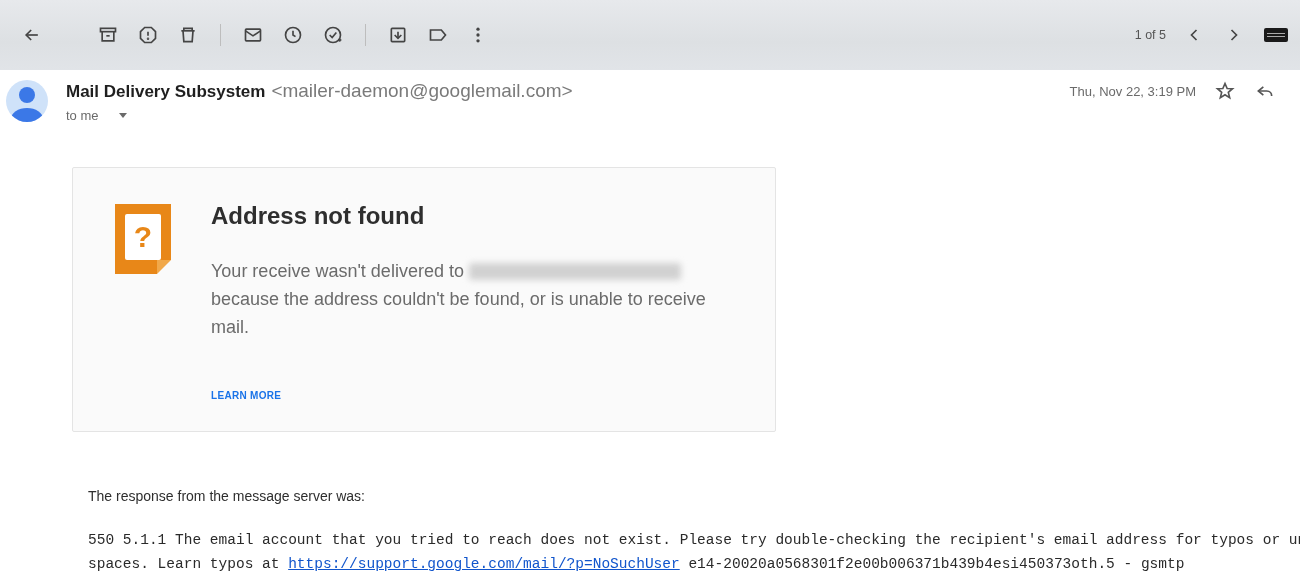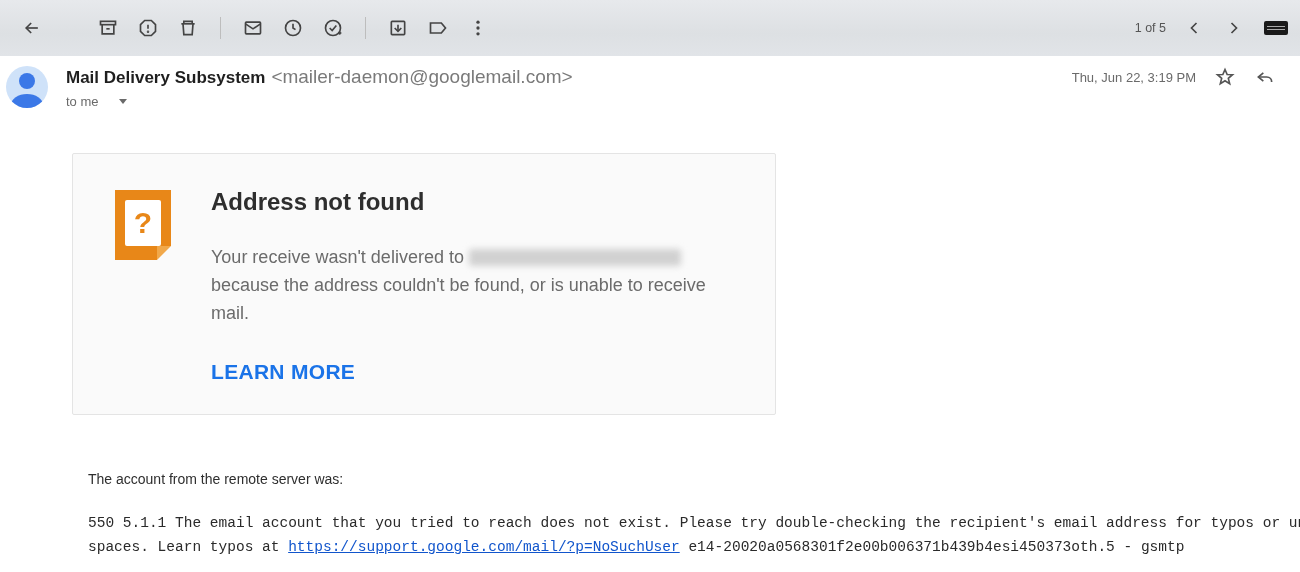--- a/index.html
+++ b/index.html
@@ -1,18 +1,18 @@
 <!DOCTYPE html>
 <html><head>
 <meta charset="utf-8">
 <style>
   * { box-sizing: border-box; margin: 0; padding: 0; }
   html, body { width: 1300px; height: 572px; font-family: Arial, Helvetica, sans-serif; background: #fff; overflow: hidden; }
   .toolbar {
-    height: 56px;
+    height: 70px;
     display: flex;
     align-items: center;
     padding: 0 12px;
     background: linear-gradient(to bottom, #e7e9ec 0%, #dde0e3 60%, #e1e4e8 100%);
   }
   .tb-icon {
     width: 40px; height: 40px;
     display: flex; align-items: center; justify-content: center;
     color: #444; cursor: pointer; border-radius: 50%;
   }
@@ -70,21 +70,21 @@
     color: #e88718; font-weight: 700; font-size: 30px;
   }
   .notice-body { flex: 1; }
   .notice-title { font-size: 24px; font-weight: 700; color: #2e2e2e; margin-bottom: 28px; }
   .notice-text { font-size: 18px; color: #6b6b6b; line-height: 1.55; }
   .redacted {
     display: inline-block; width: 212px; height: 17px;
     background: #d1d1d1; filter: blur(3px); vertical-align: middle; border-radius: 3px;
     position: relative; top: -1px;
   }
-  .learn { margin-top: 32px; font-size: 21px; font-weight: 700; color: #1a73e8; letter-spacing: .3px; cursor: pointer; }
+  .learn { margin-top: 48px; font-size: 10px; font-weight: 700; color: #1a73e8; letter-spacing: .3px; cursor: pointer; }
 
   .response-intro { font-size: 14px; color: #2e2e2e; margin-top: 56px; }
   .smtp {
     font-family: "Courier New", Courier, monospace; font-size: 14.5px; color: #2a2a2a;
     margin-top: 24px; white-space: nowrap; line-height: 1.7;
   }
   .smtp a { color: #1155cc; text-decoration: underline; }
 </style>
 </head>
 <body>
@@ -183,21 +183,21 @@
       <div class="sender-line">
         <span class="sender-name">Mail Delivery Subsystem</span>
         <span class="sender-addr">&lt;mailer-daemon@googlemail.com&gt;</span>
       </div>
       <div class="to-line">
         <span>to me</span>
         <span class="to-caret"></span>
       </div>
     </div>
     <div class="hdr-right">
-      <span class="timestamp">Thu, Jun 22, 3:19 PM</span>
+      <span class="timestamp">Thu, Nov 22, 3:19 PM</span>
       <div class="hdr-icon">
         <svg viewBox="0 0 24 24">
             <polygon points="12 3 14.6 9 21 9.3 16 13.6 17.6 20 12 16.6 6.4 20 8 13.6 3 9.3 9.4 9"></polygon>
           </svg>
       </div>
       <div class="hdr-icon">
         <svg viewBox="0 0 24 24">
             <path d="M10 7L4 12l6 5"></path>
             <path d="M4 12h10c4 0 6 3 6 6"></path>
           </svg>
@@ -213,20 +213,20 @@
       <div class="notice-body">
         <div class="notice-title">Address not found</div>
         <div class="notice-text">
           <span>Your receive wasn't delivered to </span><span class="redacted"></span><span> because the address couldn't be found, or is unable to receive mail.</span>
         </div>
         <div class="learn">LEARN MORE</div>
       </div>
     </div>
 
     <div style="padding-left:16px">
-      <div class="response-intro">The account from the remote server was:</div>
+      <div class="response-intro">The response from the message server was:</div>
       <div class="smtp">
         <span>550 5.1.1 The email account that you tried to reach does not exist. Please try double-checking the recipient's email address for typos or unnecessary</span><br>
         <span>spaces. Learn typos at </span><a href="#">https://support.google.com/mail/?p=NoSuchUser</a><span> e14-20020a0568301f2e00b006371b439b4esi450373oth.5 - gsmtp</span>
       </div>
     </div>
   </div>
 </div>
 
 </body></html>

